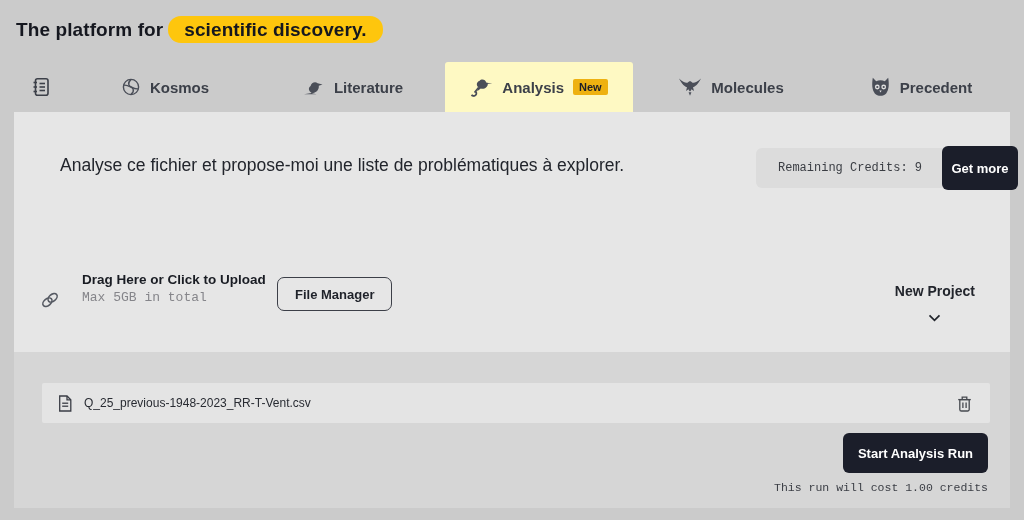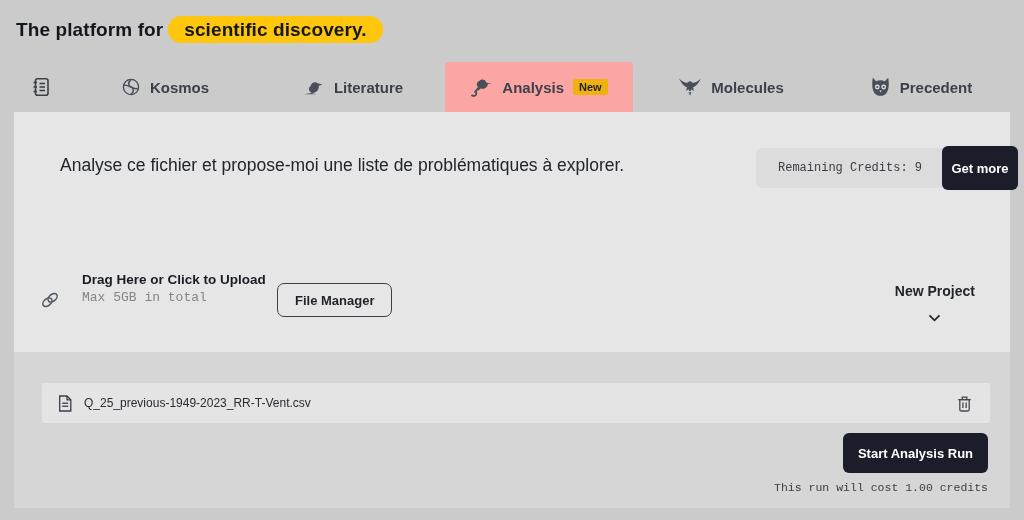--- a/index.html
+++ b/index.html
@@ -7,40 +7,40 @@
   .mono{font-family:"Liberation Mono","DejaVu Sans Mono",monospace;}
   #stage{position:relative;width:1024px;height:520px;background:#cbcbcb;overflow:hidden;}
 
   
   .page-title{position:absolute;left:16px;top:19px;font-size:19px;font-weight:bold;color:#15171f;letter-spacing:.1px;}
   .page-title .hl{background:#fec60d;padding:3px 16px;margin-left:5px;border-radius:13px;}
 
   
   .tab{position:absolute;top:62px;height:50px;display:flex;align-items:center;justify-content:center;gap:9px;cursor:pointer;}
   .tab-label{font-size:15px;font-weight:600;color:#3c4049;}
-  .tab.active{background:#fca5a5;border-radius:3px 3px 0 0;}
+  .tab.active{background:#fef9c3;border-radius:3px 3px 0 0;}
   .badge-new{background:#eeb111;color:#1d1f27;font-size:11px;font-weight:bold;padding:2px 6px;border-radius:2px;}
   .iconwrap{display:flex;align-items:center;}
 
   
   .panel-upper{position:absolute;left:14px;top:112px;width:996px;height:240px;background:#e6e6e6;}
   .panel-lower{position:absolute;left:14px;top:352px;width:996px;height:156px;background:#d6d6d6;}
 
   .prompt-text{position:absolute;left:60px;top:155px;font-size:17.5px;color:#22252c;}
 
   .credits-group{position:absolute;left:756px;top:146px;display:flex;align-items:center;}
   .credits-pill{background:#dcdcdc;border-radius:6px;height:40px;display:flex;align-items:center;padding:0 28px 0 22px;font-size:12px;color:#3a3d43;margin-right:-8px;}
   .btn-dark{background:#1b1e2a;color:#fff;border:none;border-radius:6px;height:44px;font-weight:bold;font-family:"Liberation Sans",sans-serif;cursor:pointer;display:flex;align-items:center;justify-content:center;}
   .btn-getmore{width:76px;font-size:13px;position:relative;}
 
   .dropzone{position:absolute;left:38px;top:272px;width:360px;height:56px;display:flex;cursor:pointer;}
   .upload-texts{margin-left:20px;}
   .upload-title{font-size:13.5px;font-weight:bold;color:#191c23;}
   .upload-limit{font-size:13px;color:#85858a;margin-top:3px;}
-  .btn-filemanager{position:absolute;left:277px;top:283px;height:34px;padding:0 17px;background:transparent;border:1.5px solid #3c3f48;border-radius:7px;font-size:13px;font-weight:600;color:#1f222a;font-family:"Liberation Sans",sans-serif;cursor:pointer;}
+  .btn-filemanager{position:absolute;left:277px;top:277px;height:34px;padding:0 17px;background:transparent;border:1.5px solid #3c3f48;border-radius:7px;font-size:13px;font-weight:600;color:#1f222a;font-family:"Liberation Sans",sans-serif;cursor:pointer;}
 
   .project-selector{position:absolute;right:49px;top:283px;height:24px;display:flex;align-items:center;gap:15px;cursor:pointer;flex-direction:column;}
   .project-label{font-size:14px;font-weight:600;color:#22252c;}
 
   .file-row{position:absolute;left:42px;top:383px;width:948px;height:40px;background:#e4e4e4;border-radius:2px;display:flex;align-items:center;padding:0 16px;box-sizing:border-box;}
   .file-name{font-size:12px;color:#282b32;margin-left:12px;flex:1;}
   .trash-btn{background:none;border:none;padding:2px;cursor:pointer;display:flex;align-items:center;}
 
   .btn-start{position:absolute;left:843px;top:433px;width:145px;height:40px;font-size:13px;}
   .run-cost{position:absolute;right:36px;top:481px;font-size:11.5px;color:#3b3e45;}
@@ -162,21 +162,21 @@
 
   <div class="file-row">
     <span class="iconwrap">
       <svg width="14" height="17" viewBox="0 0 14 17" fill="none" stroke="#3a3d45" stroke-width="1.3">
         <path d="M1.7 1 h7.3 l3.8 3.8 v11.2 h-11.1 z"></path>
         <path d="M9 1 v3.8 h4"></path>
         <line x1="4.2" y1="8.2" x2="10.2" y2="8.2"></line>
         <line x1="4.2" y1="11.2" x2="10.2" y2="11.2"></line>
       </svg>
     </span>
-    <span class="file-name">Q_25_previous-1949-2023_RR-T-Vent.csv</span>
+    <span class="file-name">Q_25_previous-1948-2023_RR-T-Vent.csv</span>
     <button class="trash-btn">
       <span class="iconwrap">
         <svg width="15" height="17" viewBox="0 0 15 17" fill="none" stroke="#46494f" stroke-width="1.3">
           <path d="M2.8 4.6 h9.4 v9.8 a1.6 1.6 0 0 1 -1.6 1.6 h-6.2 a1.6 1.6 0 0 1 -1.6 -1.6 z"></path>
           <line x1="1.2" y1="4.6" x2="13.8" y2="4.6"></line>
           <path d="M5.2 4.4 v-2.2 h4.6 v2.2"></path>
           <line x1="5.9" y1="7.6" x2="5.9" y2="13"></line>
           <line x1="9.1" y1="7.6" x2="9.1" y2="13"></line>
         </svg>
       </span>

